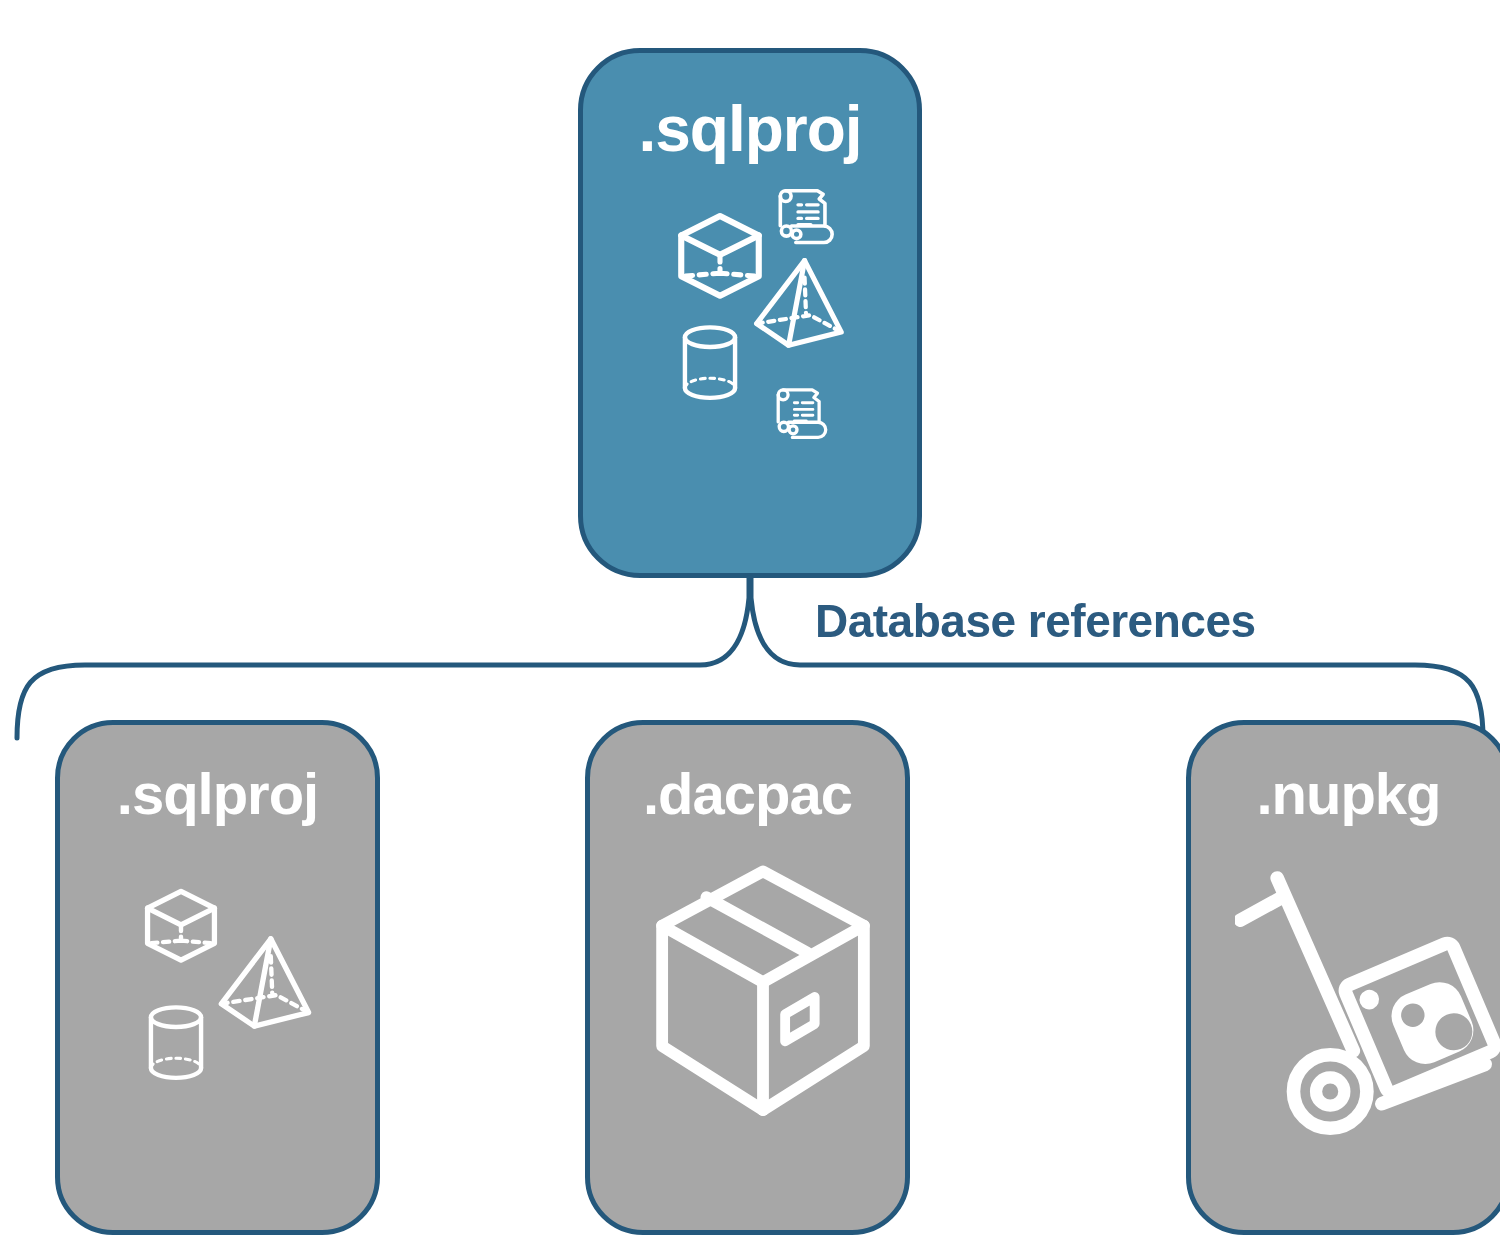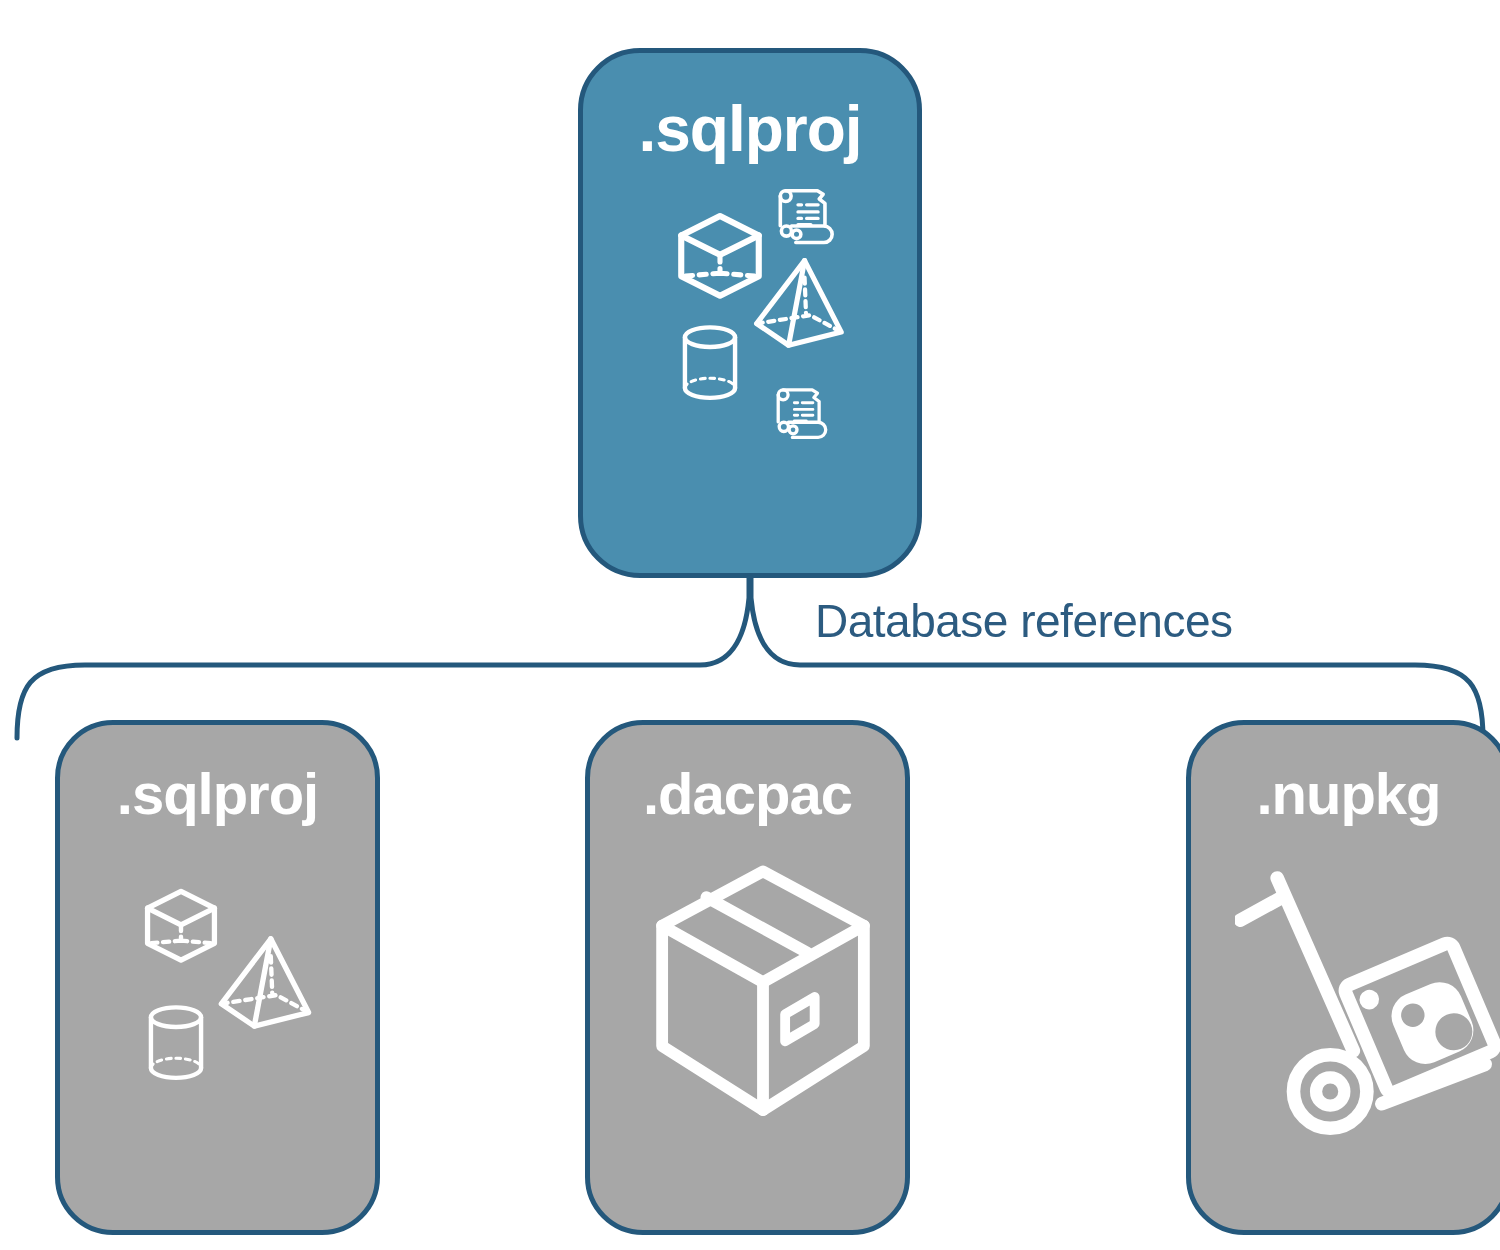--- a/index.html
+++ b/index.html
@@ -31,21 +31,21 @@
   .r-scroll2{left:182px;top:328px;width:68px;height:66px;}
   
   .c1-cube{left:76px;top:162px;width:90px;height:88px;}
   .c1-pyramid{left:153px;top:208px;width:102px;height:97px;}
   .c1-cylinder{left:80px;top:278px;width:72px;height:84px;}
   
   .c2-package{left:50px;top:128px;width:246px;height:278px;}
   
   .c3-handtruck{left:44px;top:138px;width:272px;height:272px;}
   .connector-svg{position:absolute;left:0;top:550px;width:1500px;height:185px;}
-  .connector-label{position:absolute;left:815px;top:574px;font-size:46px;font-weight:400;color:var(--navy-text);letter-spacing:-0.5px;white-space:nowrap;}
+  .connector-label{position:absolute;left:815px;top:574px;font-size:46px;font-weight:700;color:var(--navy-text);letter-spacing:-0.5px;white-space:nowrap;}
   .defs-store{position:absolute;width:0;height:0;overflow:hidden;}
 </style>
 </head>
 <body>
 
 <svg class="defs-store" xmlns="http://www.w3.org/2000/svg" aria-hidden="true">
   <defs>
     <symbol id="sym-cube" viewBox="0 0 100 100">
       <g fill="none" stroke="currentColor" stroke-width="6" stroke-linecap="round" stroke-linejoin="round">
         <path d="M50 5 L88 24 V64 L50 83 L12 64 V24 Z"></path>

